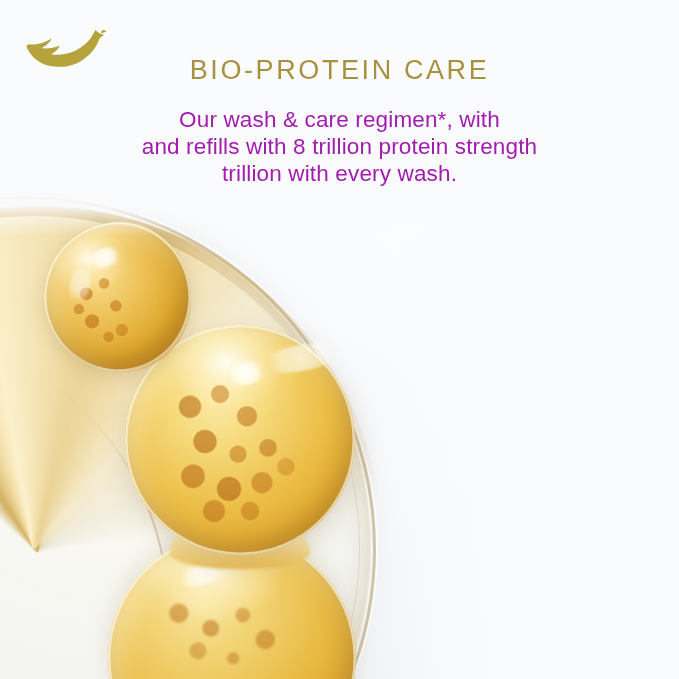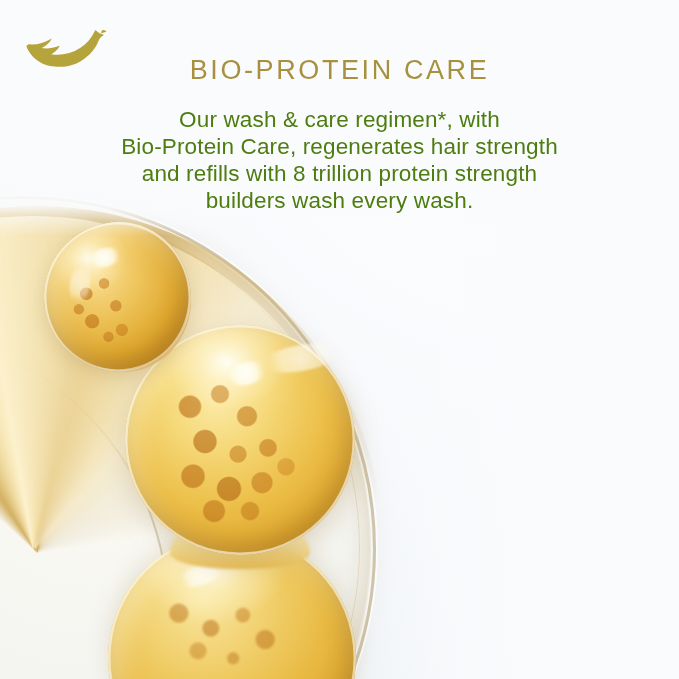--- a/index.html
+++ b/index.html
@@ -287,21 +287,21 @@
     white-space: nowrap;
   }
 
   .subcopy {
     position: absolute;
     left: 50%;
     transform: translateX(-50%);
     top: 106px;
     width: 560px;
     text-align: center;
-    color: #4d7c0f;
+    color: #a21caf;
     font-size: 22.5px;
     line-height: 27px;
     letter-spacing: 0.15px;
     font-weight: 400;
     font-family: "Liberation Sans", sans-serif;
   }
   .subcopy .ln { display: block; }
 </style>
 </head>
 <body>
@@ -350,19 +350,18 @@
         -3.2 8.4-8.6 15.2-16.2 20.4C58.3 54.6 46.3 57.6 33.0 56.4
         19.3 55.2 9.0 48.6 2.0 36.5c-0.6-1.0-1.0-2.1-1.3-3.3-0.3-1.3 0.3-1.9 1.8-1.8z"></path>
       <path fill="#b5a43c" d="M88.5 14.2c1.6-0.5 3.1-0.2 4.4 0.9 0.7 0.6 0.6 1.0-0.3 1.1
         -1.6 0.2-3.0 0.7-4.3 1.6-0.8 0.5-1.1 0.3-0.9-0.7 0.1-1.1 0.5-2.0 1.1-2.9z"></path>
     </svg>
 
     <div class="headline">BIO-PROTEIN CARE</div>
 
     <div class="subcopy">
       <span class="ln">Our wash &amp; care regimen*, with</span>
-      <span class="ln">Bio-Protein Care, regenerates hair strength</span>
       <span class="ln">and refills with 8 trillion protein strength</span>
-      <span class="ln">builders wash every wash.</span>
+      <span class="ln">trillion with every wash.</span>
     </div>
 
   </div>
 </div>
 
 </body></html>

